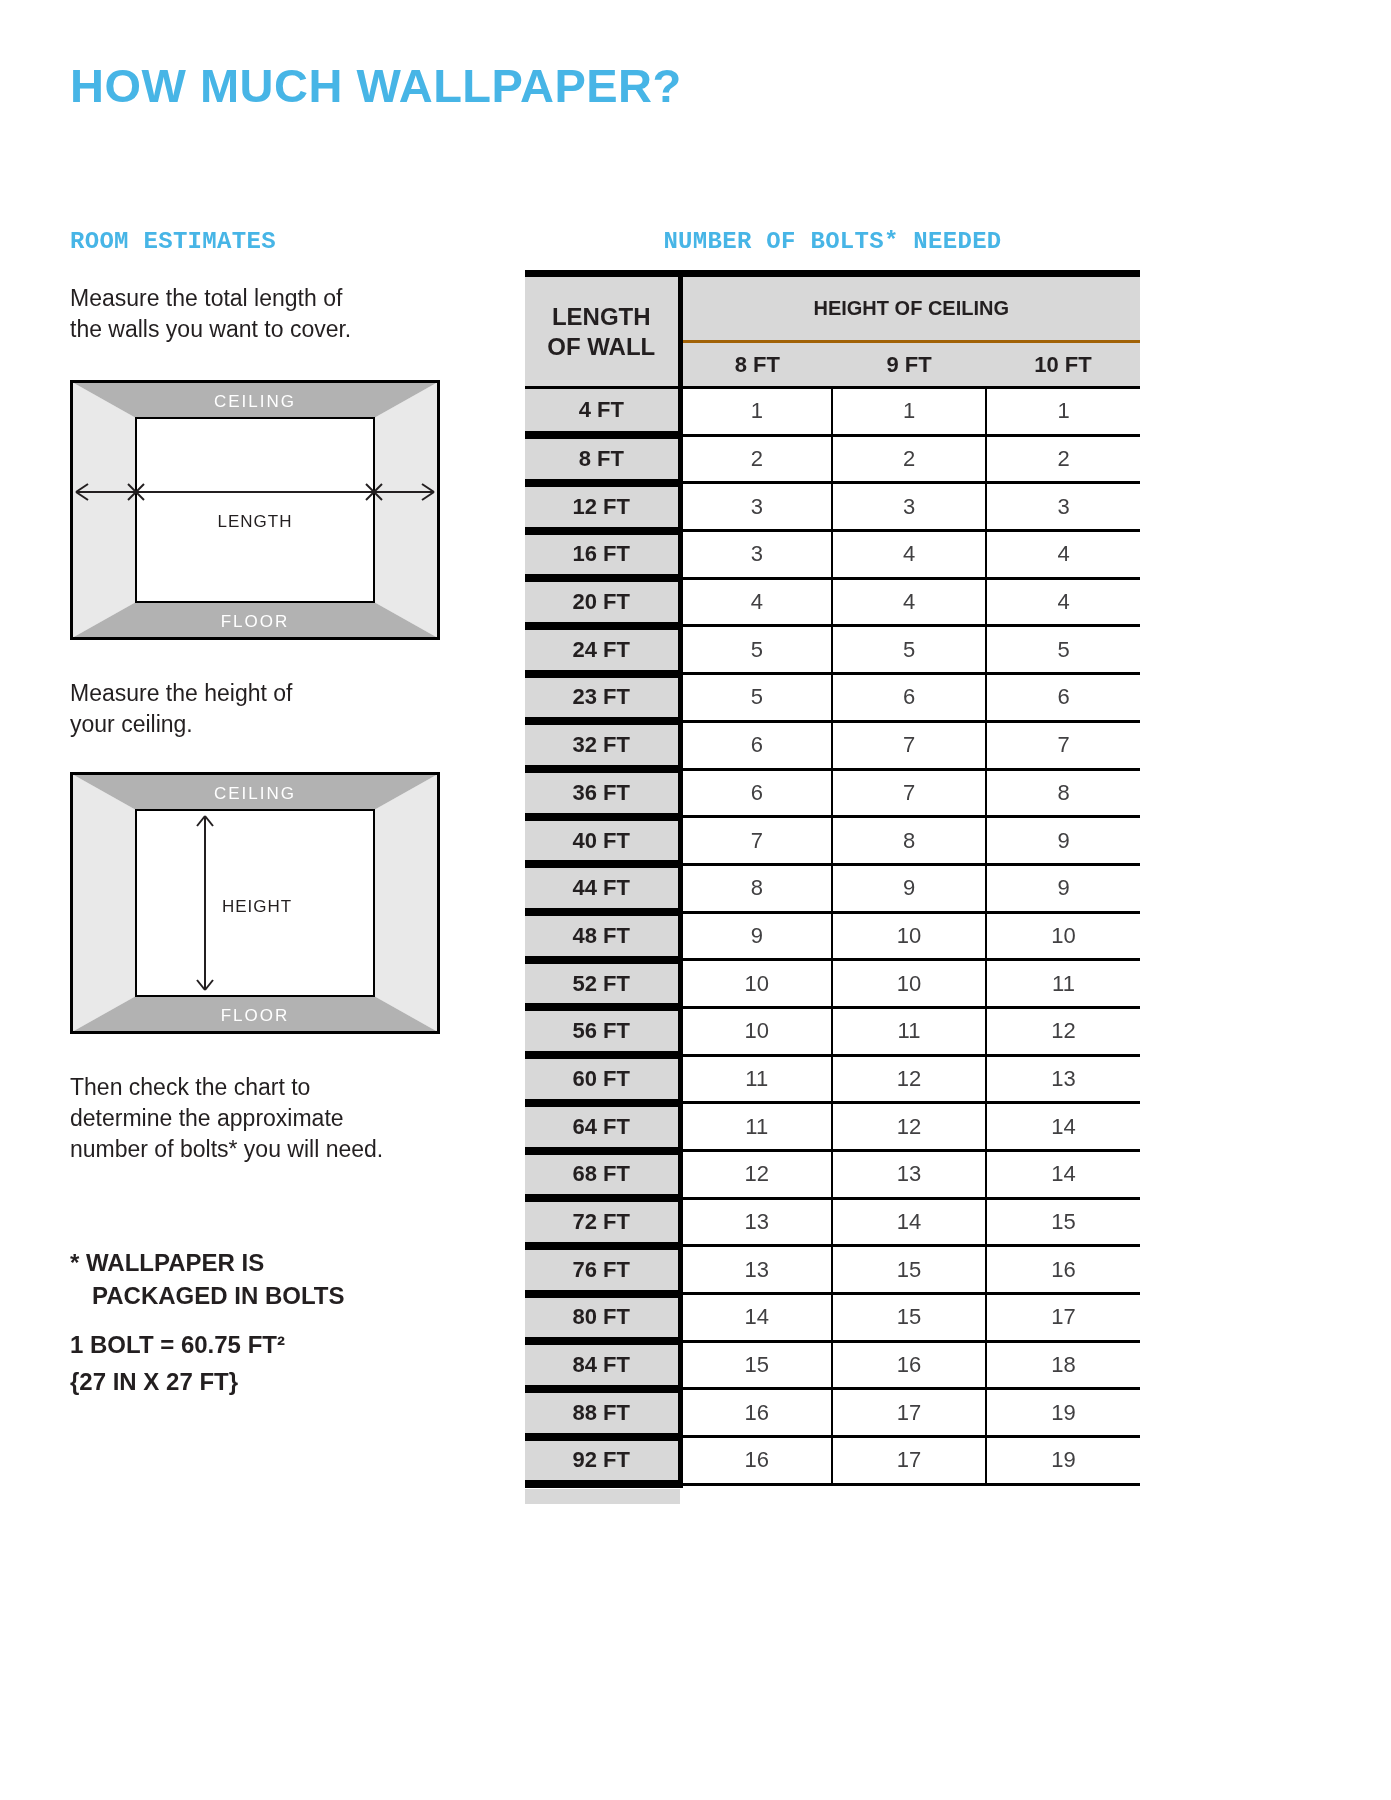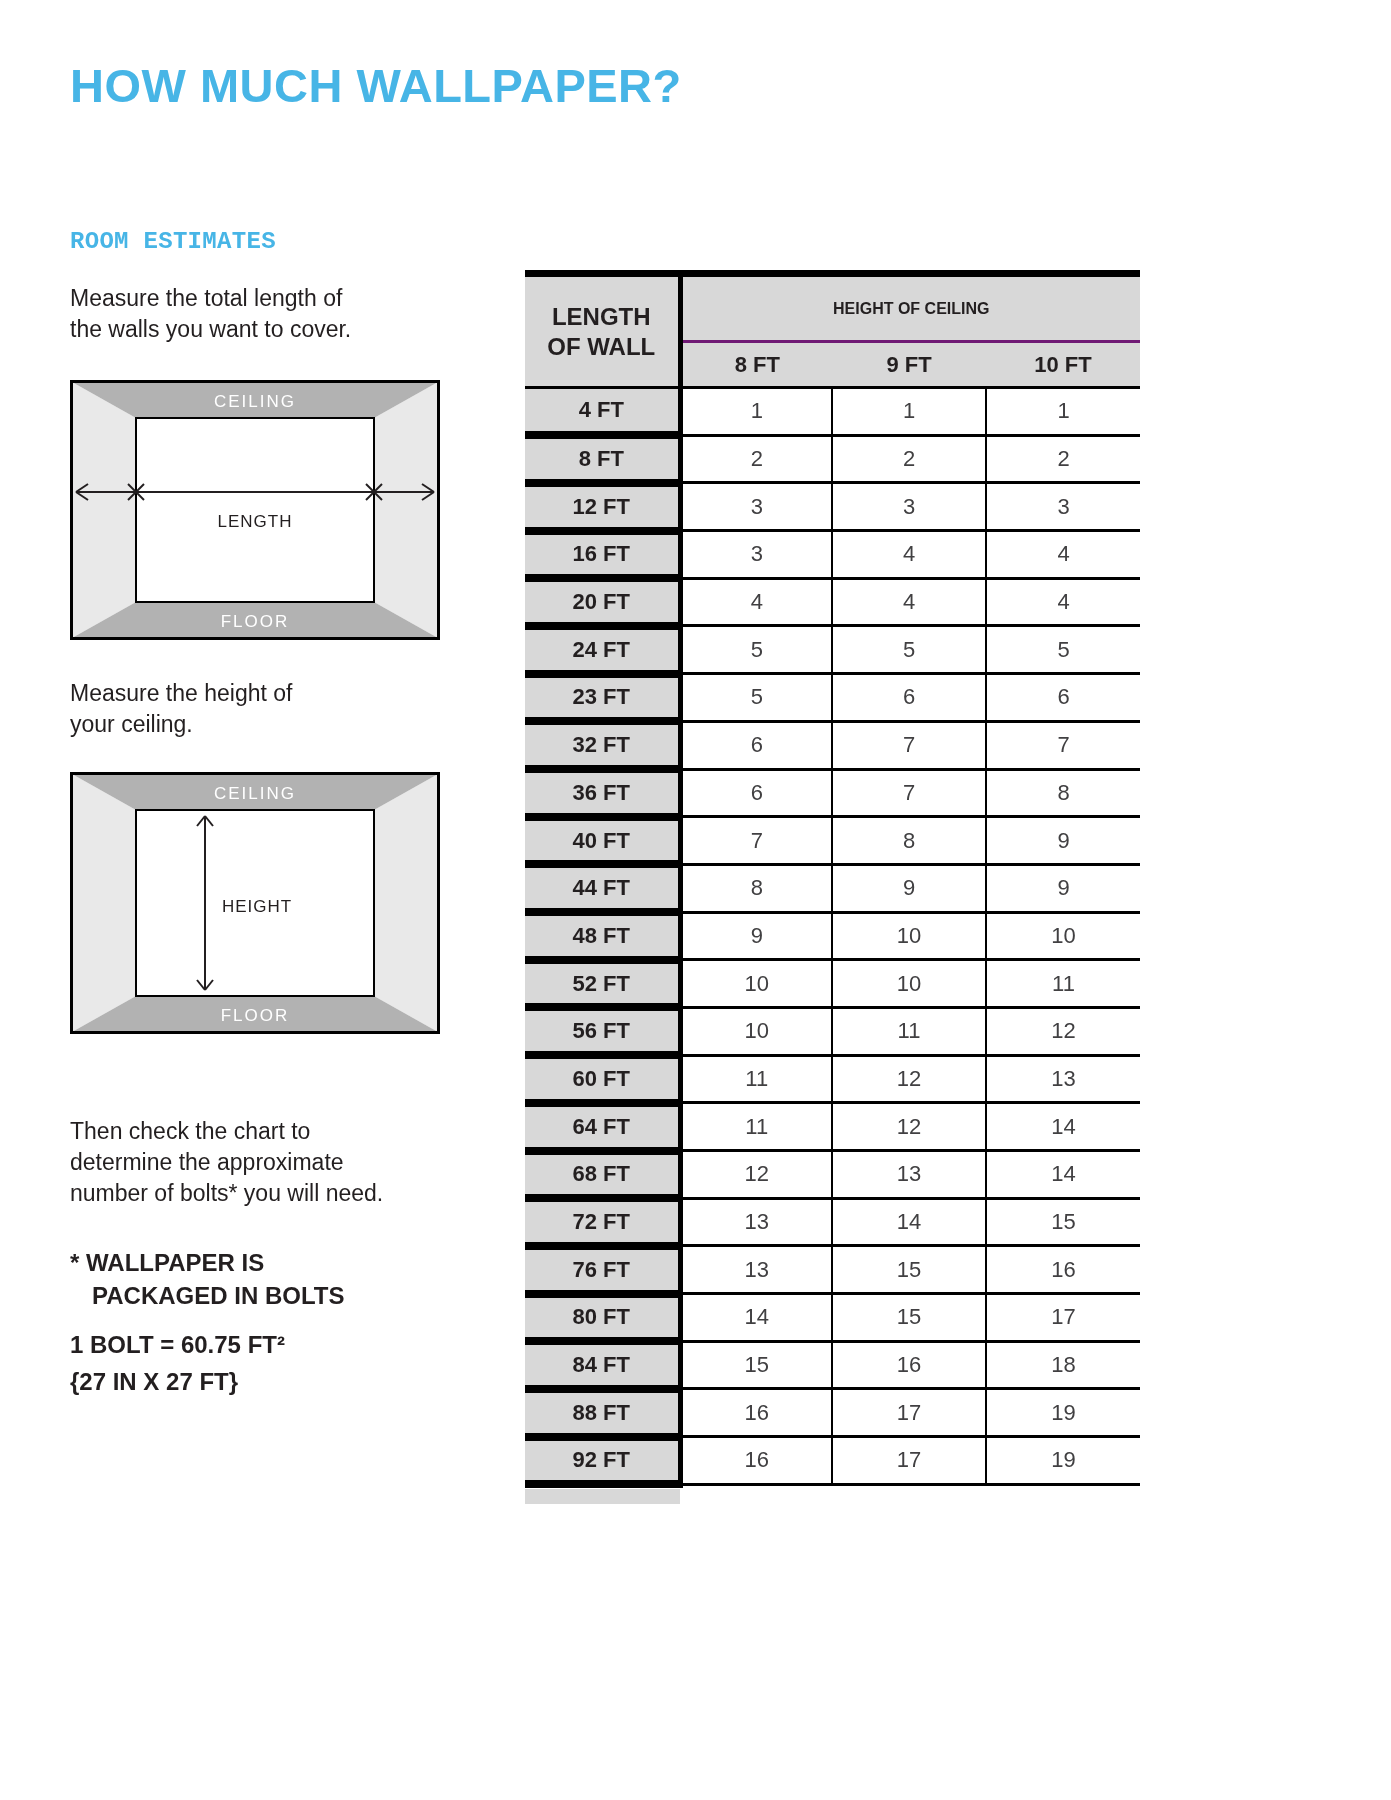--- a/index.html
+++ b/index.html
@@ -17,21 +17,21 @@
     color: #47b5e6; letter-spacing: 0.3px; font-family: Liberation Mono, monospace;
   }
   .heading-room { left: 70px; top: 228px; }
   .heading-table { left: 525px; top: 228px; width: 615px; text-align: center; }
   .step-text {
     position: absolute; left: 70px; margin: 0; font-size: 23px; line-height: 31px;
     white-space: pre-line; color: #231f20;
   }
   .step-1 { top: 283px; }
   .step-2 { top: 678px; }
-  .step-3 { top: 1072px; margin-top: 44px; }
+  .step-3 { top: 1072px; }
   .diagram { position: absolute; left: 70px; }
   .diagram-length { top: 380px; }
   .diagram-height { top: 772px; }
   svg text { font-family: "Liberation Sans", sans-serif; }
   .band-label { fill: #ffffff; font-size: 17px; letter-spacing: 2px; }
   .dim-label  { fill: #231f20; font-size: 17px; letter-spacing: 1px; }
   .footnote {
     position: absolute; left: 70px; top: 1246px; margin: 0;
     font-size: 24px; font-weight: bold; line-height: 33px;
   }
@@ -46,22 +46,22 @@
   table.bolts {
     border-collapse: collapse; width: 615px; table-layout: fixed;
     border-top: 7px solid #000000;
   }
   table.bolts th, table.bolts td { padding: 0; text-align: center; vertical-align: middle; }
   th.length-header {
     background: #d8d8d8; border-right: 5px solid #000; border-bottom: 3px solid #000;
     font-size: 24px; font-weight: bold; white-space: pre-line; line-height: 30px; color: #231f20;
   }
   th.ceiling-header {
-    background: #d8d8d8; border-bottom: 3px solid #701a75;
-    font-size: 16px; font-weight: bold; height: 68px; color: #231f20;
+    background: #d8d8d8; border-bottom: 3px solid #a16207;
+    font-size: 20px; font-weight: bold; height: 68px; color: #231f20;
   }
   tr.sub-header th {
     background: #d8d8d8; border-bottom: 3px solid #000;
     font-size: 22px; font-weight: bold; height: 46px; color: #231f20;
   }
   tbody tr { height: 47.7px; }
   tbody th.row-label {
     background: #d8d8d8; border-right: 5px solid #000; border-bottom: 8px solid #000000;
     font-size: 22px; font-weight: bold; color: #231f20;
   }
@@ -74,20 +74,21 @@
   }
 </style>
 </head>
 <body>
 
 <div class="page">
 
   <h1 class="page-title">HOW MUCH WALLPAPER?</h1>
 
   <h2 class="section-heading heading-room">ROOM ESTIMATES</h2>
+  <h2 class="section-heading heading-table">NUMBER OF BOLTS* NEEDED</h2>
 
   <p class="step-text step-1">Measure the total length of
 the walls you want to cover.</p>
 
   <svg class="diagram diagram-length" width="370" height="260" viewBox="0 0 370 260">
     <polygon points="2,2 66,38 66,222 2,258" fill="#e9e9e9"></polygon>
     <polygon points="368,2 304,38 304,222 368,258" fill="#e9e9e9"></polygon>
     <polygon points="2,2 368,2 304,38 66,38" fill="#b2b2b2"></polygon>
     <polygon points="2,258 368,258 304,222 66,222" fill="#b2b2b2"></polygon>
     <rect x="66" y="38" width="238" height="184" fill="#ffffff" stroke="#000000" stroke-width="2"></rect>

